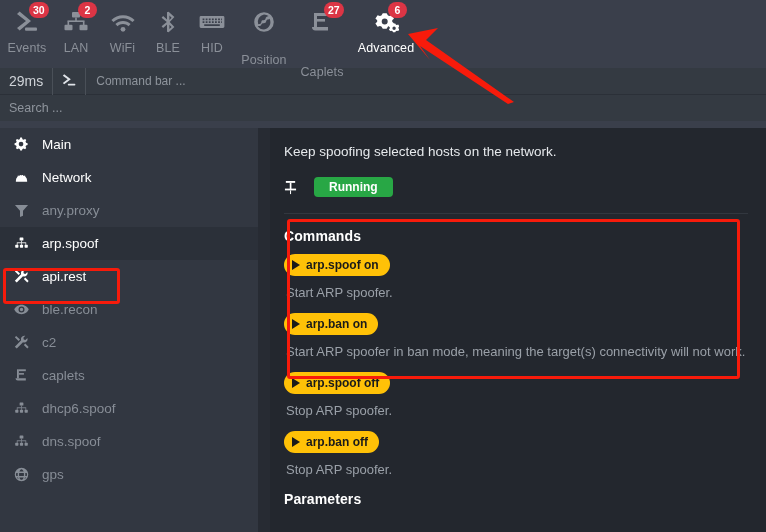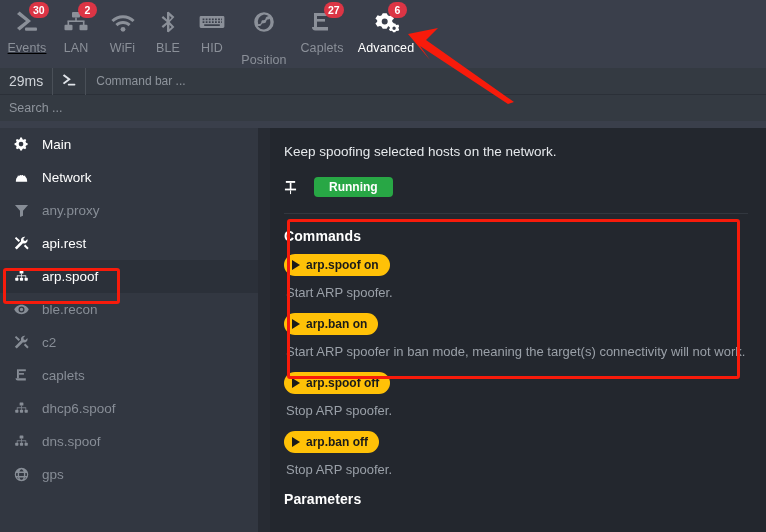--- a/index.html
+++ b/index.html
@@ -58,27 +58,27 @@
     background: #dc3545;
     color: #fff;
     font-size: 10.5px;
     font-weight: bold;
     line-height: 16px;
     text-align: center;
     white-space: nowrap;
   }
 
   
-  .nv-events   { width: 50px; margin-left: 2px; text-decoration: underline; }
+  .nv-events   { width: 50px; margin-left: 2px; }
   .nv-lan      { width: 44px; }
   .nv-wifi     { width: 45px; }
   .nv-ble      { width: 42px; }
   .nv-hid      { width: 42px; }
   .nv-position { width: 58px; gap: 12px; }
-  .nv-caplets  { width: 54px; }
+  .nv-caplets  { width: 54px; gap: 24px; }
   .nv-advanced { width: 70px; }
 
   
   .cmdbar {
     height: 27px;
     background: #343a42;
     display: flex;
     align-items: center;
     border-bottom: 1px solid #2b3038;
   }
@@ -361,48 +361,48 @@
 
       <div class="sbitem dim">
         <span class="sic">
           <svg width="15" height="15" viewBox="0 0 16 16">
             <path d="M1 2h14l-5.4 6.2v5.3l-3.2 1.5V8.2z"></path>
           </svg>
         </span>
         <span class="slbl">any.proxy</span>
       </div>
 
-      <div class="sbitem act">
-        <span class="sic">
-          <svg width="15" height="15" viewBox="0 0 16 16">
-            <path d="M10.9.8a3.6 3.6 0 0 0-3.3 4.9L.9 12.4l2 2 6.7-6.7a3.6 3.6 0 0 0 4.7-4.6l-2.1 2.1-1.8-.4-.4-1.8L12 .9a3.6 3.6 0 0 0-1.1-.1z"></path>
-            <path d="M2.3 1 .9 2.4l4 4 1.5-1.5z"></path>
-            <path d="M12 9.1l-1.5 1.5 3.7 3.7 1.4-1.4z"></path>
-          </svg>
-        </span>
-        <span class="slbl">api.rest</span>
-      </div>
-
       <div class="sbitem act sel">
         <span class="sic">
           <svg width="15" height="15" viewBox="0 0 16 16">
             <rect x="6" y="1.6" width="4" height="3.2" rx=".6"></rect>
             <rect x="7.6" y="4.8" width=".8" height="2.4"></rect>
             <rect x="3" y="6.8" width="10" height=".9"></rect>
             <rect x="3" y="7.6" width=".8" height="1.8"></rect>
             <rect x="12.2" y="7.6" width=".8" height="1.8"></rect>
             <rect x="7.6" y="7.6" width=".8" height="1.8"></rect>
             <rect x="1.3" y="9.4" width="3.4" height="3" rx=".6"></rect>
             <rect x="6.3" y="9.4" width="3.4" height="3" rx=".6"></rect>
             <rect x="11.3" y="9.4" width="3.4" height="3" rx=".6"></rect>
           </svg>
         </span>
         <span class="slbl">arp.spoof</span>
       </div>
 
+      <div class="sbitem act">
+        <span class="sic">
+          <svg width="15" height="15" viewBox="0 0 16 16">
+            <path d="M10.9.8a3.6 3.6 0 0 0-3.3 4.9L.9 12.4l2 2 6.7-6.7a3.6 3.6 0 0 0 4.7-4.6l-2.1 2.1-1.8-.4-.4-1.8L12 .9a3.6 3.6 0 0 0-1.1-.1z"></path>
+            <path d="M2.3 1 .9 2.4l4 4 1.5-1.5z"></path>
+            <path d="M12 9.1l-1.5 1.5 3.7 3.7 1.4-1.4z"></path>
+          </svg>
+        </span>
+        <span class="slbl">api.rest</span>
+      </div>
+
       <div class="sbitem dim">
         <span class="sic">
           <svg width="15" height="15" viewBox="0 0 16 16">
             <path d="M8 3C4.3 3 1.3 5.6.3 8c1 2.4 4 5 7.7 5s6.7-2.6 7.7-5c-1-2.4-4-5-7.7-5zm0 1.8A3.2 3.2 0 1 1 8 11.2 3.2 3.2 0 0 1 8 4.8zm0 1.4a1.8 1.8 0 1 0 0 3.6 1.8 1.8 0 0 0 0-3.6z"></path>
           </svg>
         </span>
         <span class="slbl">ble.recon</span>
       </div>
 
       <div class="sbitem dim">

